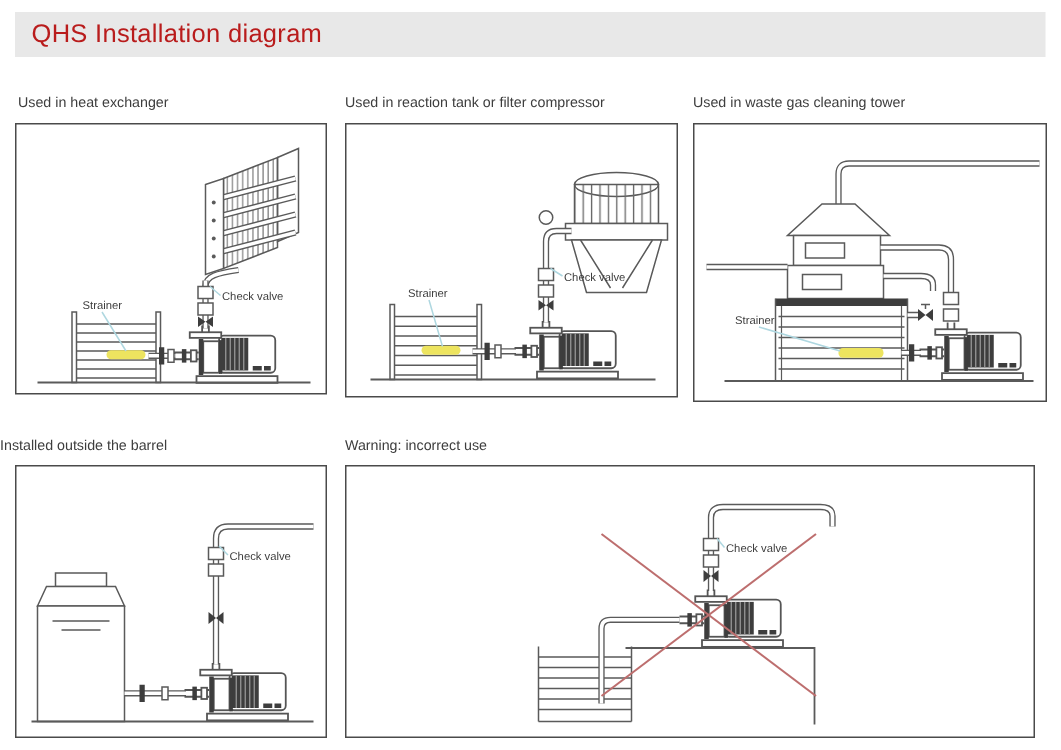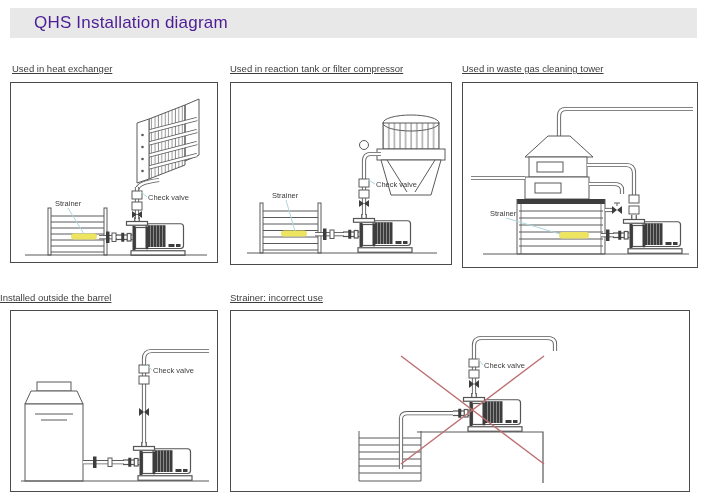--- a/index.html
+++ b/index.html
@@ -5,25 +5,25 @@
   html,body { margin:0; padding:0; background:#ffffff; }
   #page {
     position:relative; width:707px; height:500px; background:#ffffff;
     font-family:"Liberation Sans", sans-serif; overflow:hidden;
   }
   .banner {
     position:absolute; left:10px; top:8px; width:687px; height:30px;
     background:#e8e8e8;
   }
   .banner span {
-    display:block; padding-left:24px; line-height:30px;
-    font-size:17px; color:#4c1d95; letter-spacing:0.2px;
+    display:block; padding-left:11px; line-height:30px;
+    font-size:17px; color:#b91c1c; letter-spacing:0.2px;
   }
   .caption {
-    position:absolute; font-size:9.5px; color:#3d3d3d; white-space:nowrap;text-decoration:underline;
+    position:absolute; font-size:9.5px; color:#3d3d3d; white-space:nowrap;
   }
   .panel {
     position:absolute; border:1px solid #4a4a4a; background:#ffffff;
   }
   svg { display:block; }
   svg text { font-family:"Liberation Sans", sans-serif; font-size:7.5px; fill:#3c3c3c; }
   .ln  { stroke:#5a5a5a; stroke-width:1; fill:none; }
   .thk { stroke-width:1.2; }
   .thin{ stroke-width:0.8; }
   .wh  { fill:#ffffff; stroke:#5a5a5a; stroke-width:1; }
@@ -69,21 +69,21 @@
 <div id="page">
 
   <div class="banner">
     <span>QHS Installation diagram</span>
   </div>
 
   <div class="caption" style="left:12px;top:63px">Used in heat exchanger</div>
   <div class="caption" style="left:230px;top:63px">Used in reaction tank or filter compressor</div>
   <div class="caption" style="left:462px;top:63px">Used in waste gas cleaning tower</div>
   <div class="caption" style="left:0;top:292px">Installed outside the barrel</div>
-  <div class="caption" style="left:230px;top:292px">Strainer: incorrect use</div>
+  <div class="caption" style="left:230px;top:292px">Warning: incorrect use</div>
 
   <div class="panel" style="left:10px;top:82px;width:206px;height:179px">
     <svg width="206" height="179" viewBox="0 0 206 179">
       <defs>
         <pattern id="fins" width="3.4" height="6" patternUnits="userSpaceOnUse">
           <path d="M1.2,0 V6" stroke="#8a8a8a" stroke-width="0.9"></path>
         </pattern>
       </defs>
       <g>
         <polygon class="wh" points="174,22 188,16 188,72 174,78"></polygon>

